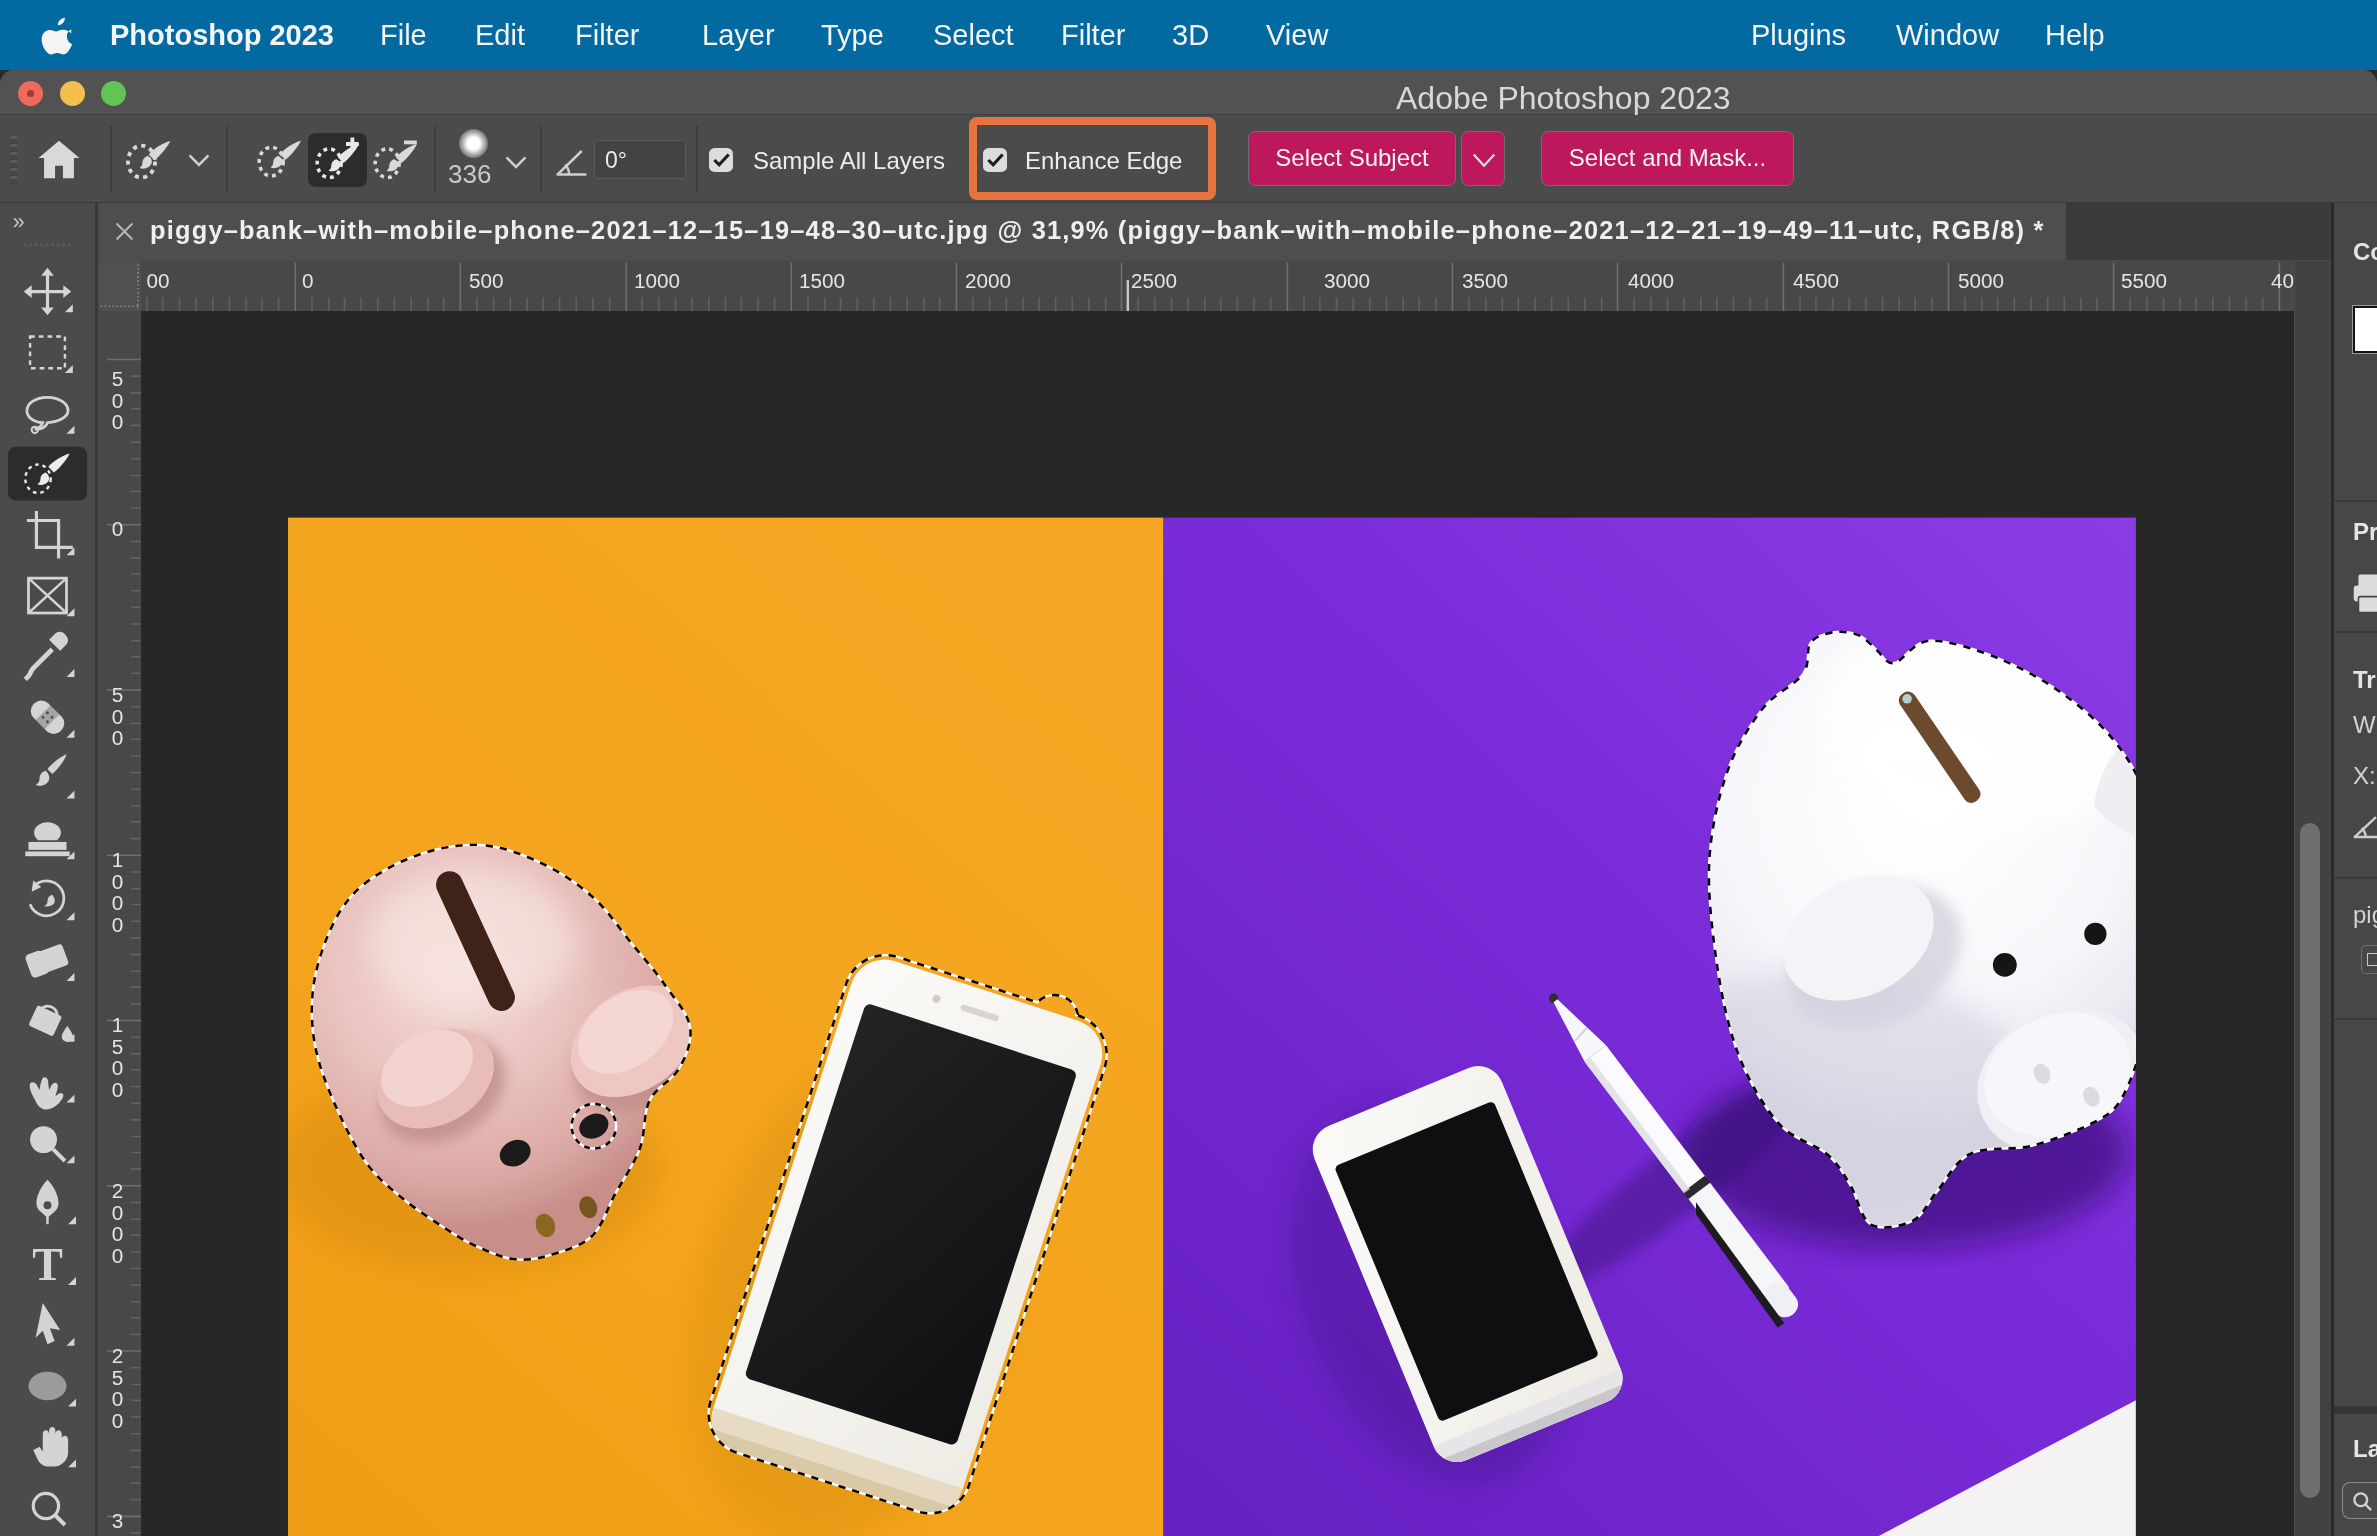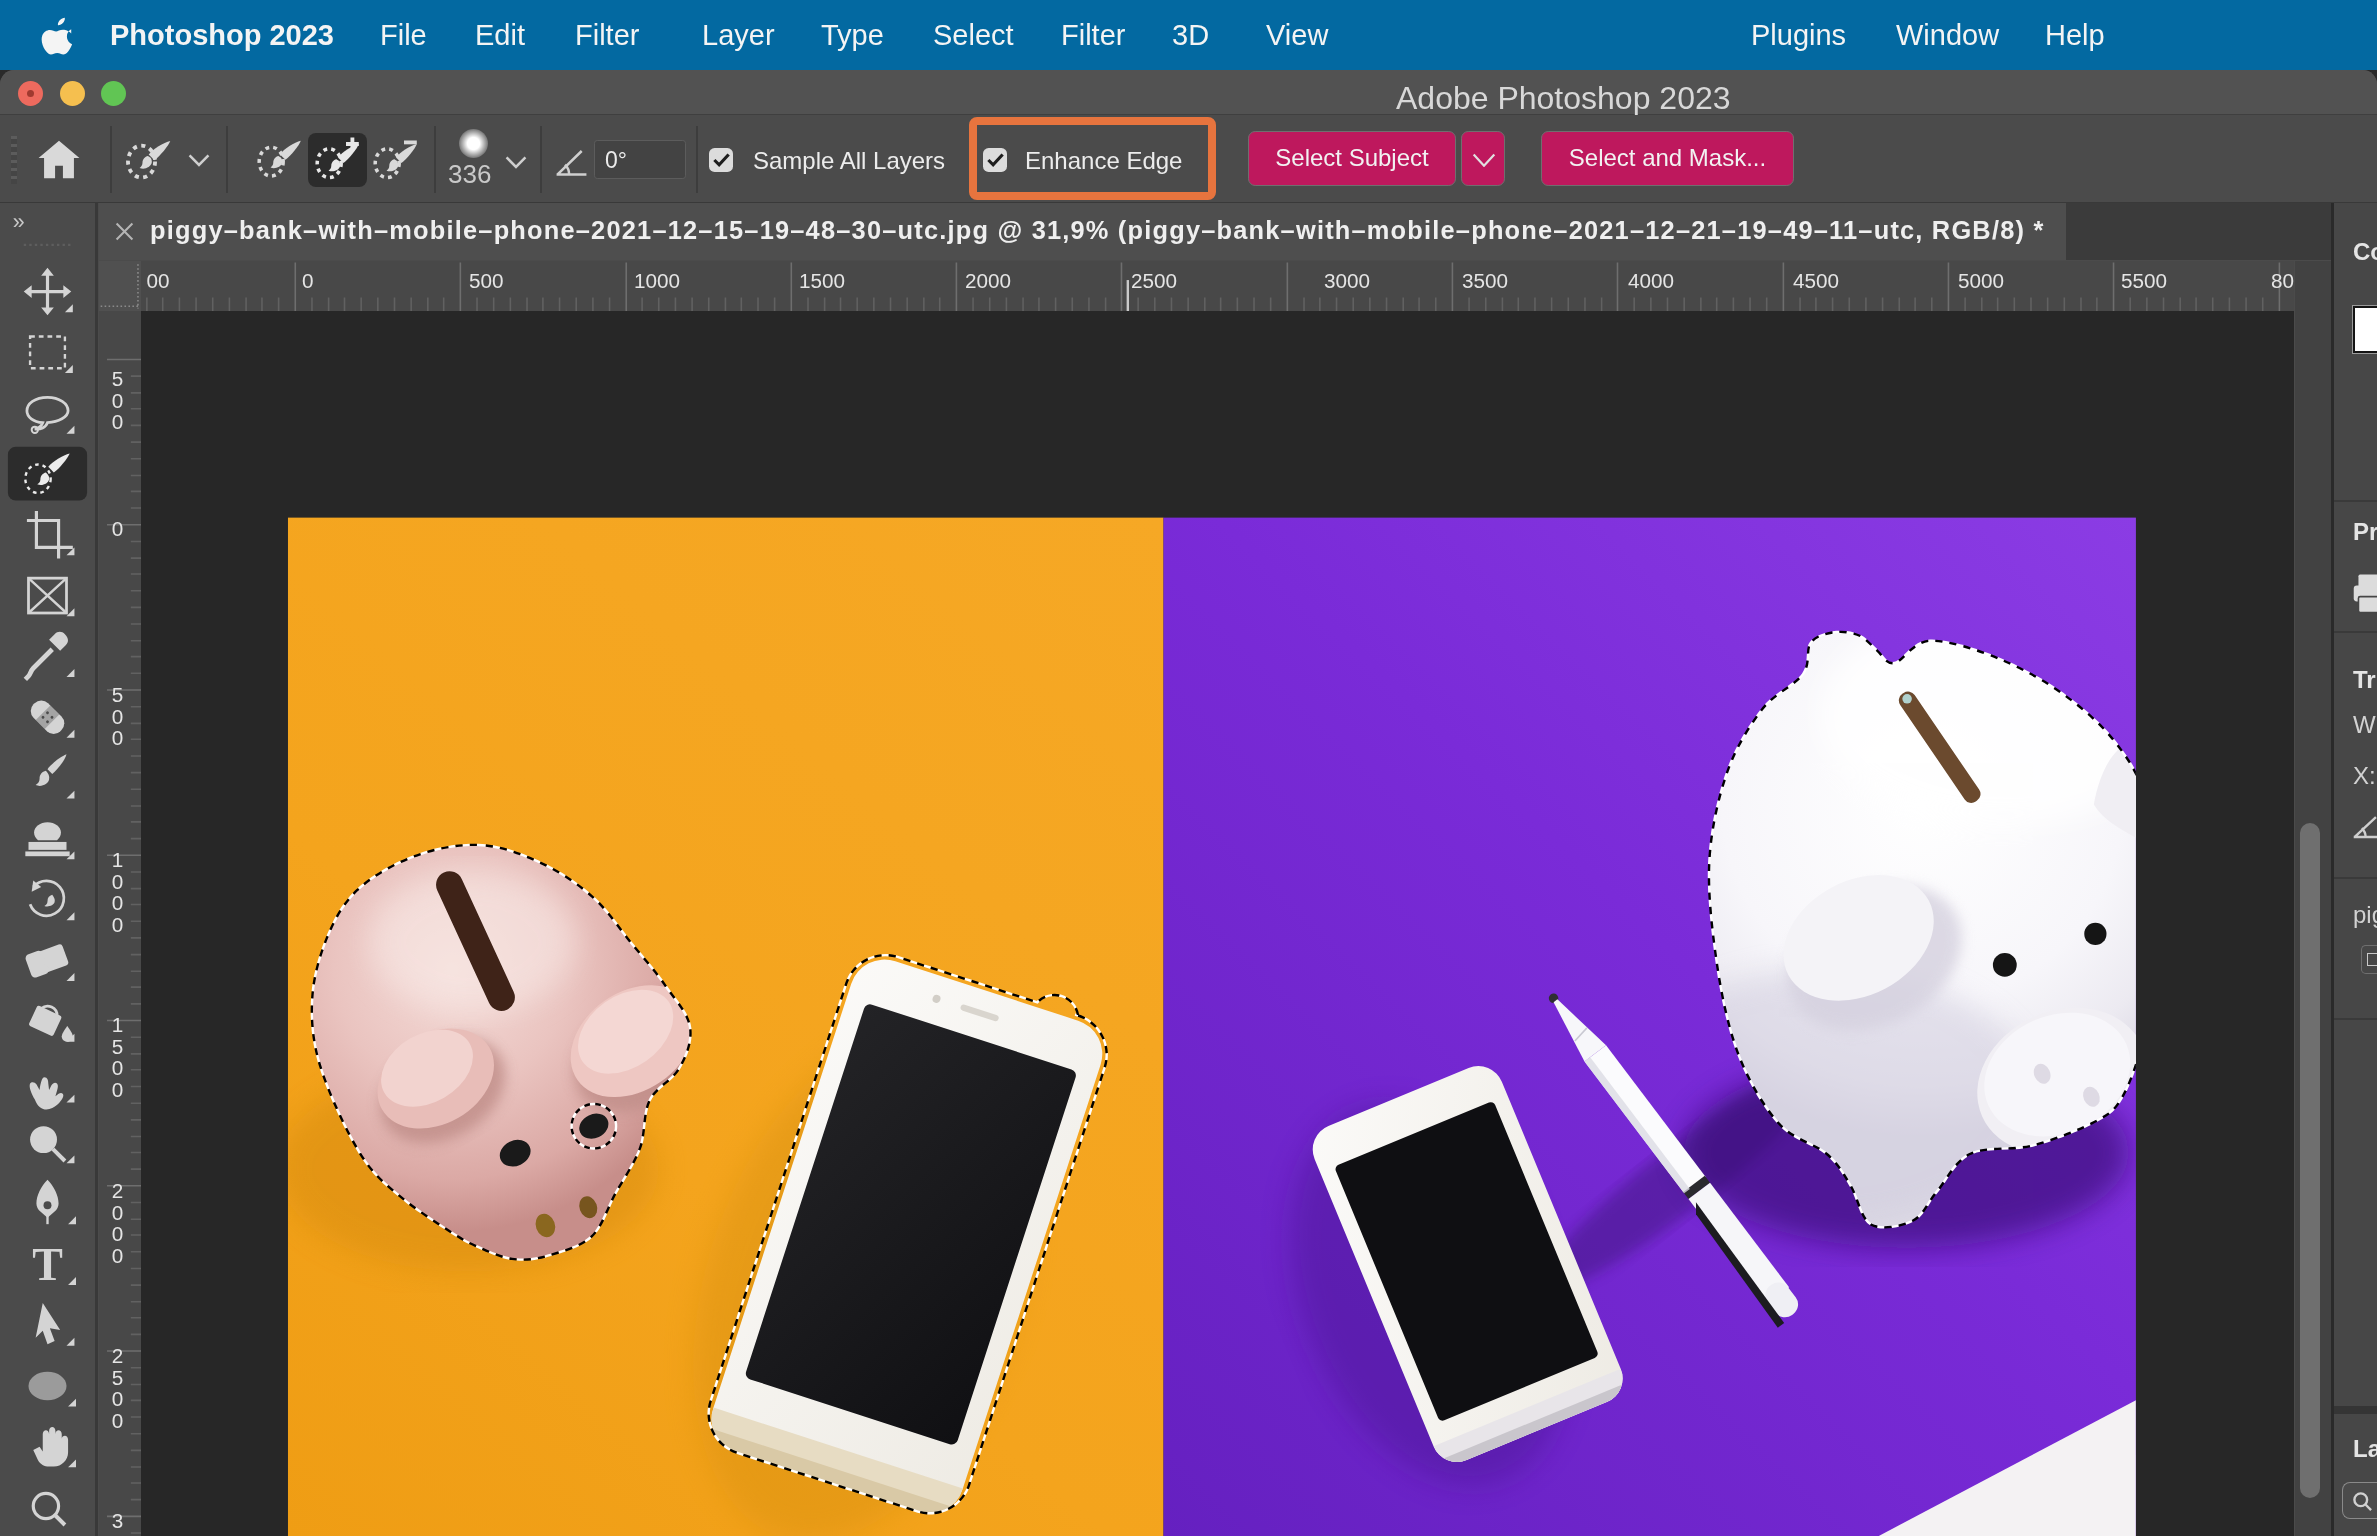--- a/index.html
+++ b/index.html
@@ -245,21 +245,21 @@
       <div class="rlab" style="left:493px;top:8px">1000</div>
       <div class="rlab" style="left:658px;top:8px">1500</div>
       <div class="rlab" style="left:824px;top:8px">2000</div>
       <div class="rlab" style="left:990px;top:8px">2500</div>
       <div class="rlab" style="left:1183px;top:8px">3000</div>
       <div class="rlab" style="left:1321px;top:8px">3500</div>
       <div class="rlab" style="left:1487px;top:8px">4000</div>
       <div class="rlab" style="left:1652px;top:8px">4500</div>
       <div class="rlab" style="left:1817px;top:8px">5000</div>
       <div class="rlab" style="left:1980px;top:8px">5500</div>
-      <div class="rlab" style="left:2130px;top:8px">80</div>
+      <div class="rlab" style="left:2130px;top:8px">40</div>
     </div>
   <div id="vruler">
       <svg width="43" height="1226" style="position:absolute;left:0;top:0" viewBox="0 0 54 1543">
       <path stroke="#6e6e6e" stroke-width="2" d="M10 61H54M10 269H54M10 477H54M10 685H54M10 893H54M10 1101H54M10 1309H54M10 1517H54"></path>
       <path stroke="#616161" stroke-width="2" d="M40 82H54M40 103H54M40 123H54M40 144H54M40 165H54M40 186H54M40 207H54M40 227H54M40 248H54M40 290H54M40 311H54M40 331H54M40 352H54M40 373H54M40 394H54M40 415H54M40 435H54M40 456H54M40 498H54M40 519H54M40 539H54M40 560H54M40 581H54M40 602H54M40 623H54M40 643H54M40 664H54M40 706H54M40 727H54M40 747H54M40 768H54M40 789H54M40 810H54M40 831H54M40 851H54M40 872H54M40 914H54M40 935H54M40 955H54M40 976H54M40 997H54M40 1018H54M40 1039H54M40 1059H54M40 1080H54M40 1122H54M40 1143H54M40 1163H54M40 1184H54M40 1205H54M40 1226H54M40 1247H54M40 1267H54M40 1288H54M40 1330H54M40 1351H54M40 1371H54M40 1392H54M40 1413H54M40 1434H54M40 1455H54M40 1475H54M40 1496H54M40 1538H54"></path>
     </svg>
     <div class="rlab" style="left:6.4px;top:57px;line-height:21.5px;text-align:center;width:24px">5<br>0<br>0</div>
       <div class="rlab" style="left:6.4px;top:207px;line-height:21.5px;text-align:center;width:24px">0</div>
       <div class="rlab" style="left:6.4px;top:373px;line-height:21.5px;text-align:center;width:24px">5<br>0<br>0</div>
       <div class="rlab" style="left:6.4px;top:538px;line-height:21.5px;text-align:center;width:24px">1<br>0<br>0<br>0</div>

